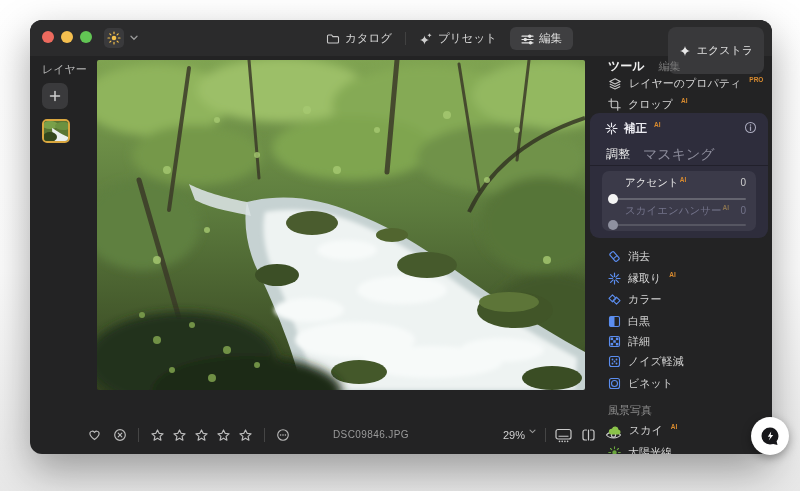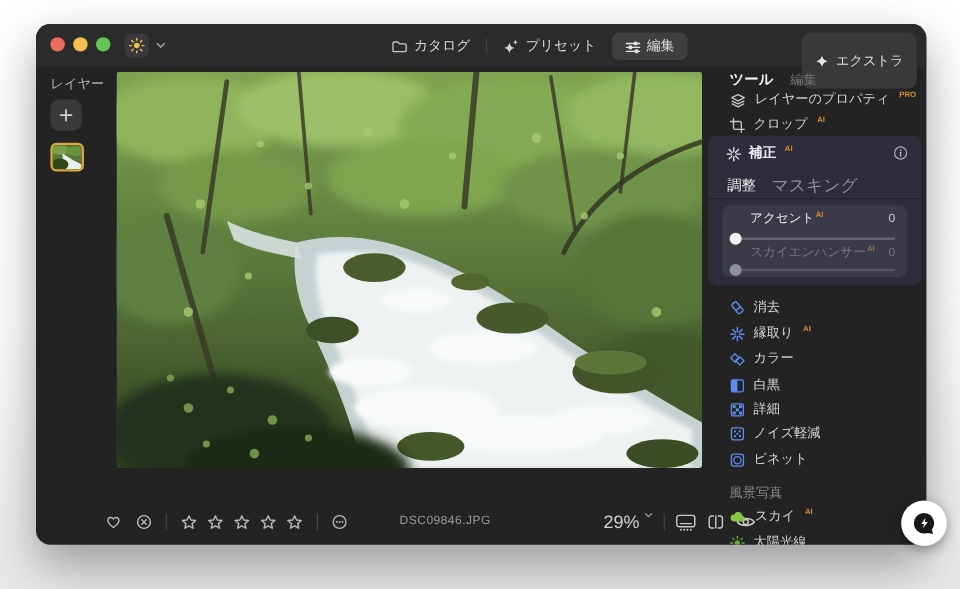--- a/index.html
+++ b/index.html
@@ -33,21 +33,21 @@
   .thumb{position:absolute;left:12px;top:99px;width:28px;height:24px;border:2px solid #d9a63f;
     border-radius:5px;overflow:hidden;background:#44551f}
   
   .canvas{position:absolute;left:67px;top:40px;width:488px;height:330px;border-radius:2px;overflow:hidden}
   
   .bbar{position:absolute;left:57px;top:405px;height:20px;display:flex;align-items:center;gap:11px}
   .bbar .vdiv{width:1px;height:14px;background:#454545}
   .stars{display:flex;align-items:center;gap:7px}
   .filename{position:absolute;left:303px;top:409px;font-size:10px;color:#9a9a9a;letter-spacing:.4px}
   .zgroup{position:absolute;left:473px;top:405px;height:20px;display:flex;align-items:center;gap:9px}
-  .ztext{font-size:15px;color:#d0d0d0;display:flex;align-items:flex-start;gap:4px}
+  .ztext{font-size:11px;color:#d0d0d0;display:flex;align-items:flex-start;gap:4px}
   .zgroup .vdiv{width:1px;height:14px;background:#454545}
   
   .prow{position:absolute;display:flex;align-items:flex-start;gap:7px;font-size:11px;color:#d6d6d6;height:16px;line-height:13px;white-space:nowrap}
   .prow .ic{margin-top:0}
   sup.badge{font-size:6.5px;color:#d98b2f;font-weight:bold;line-height:6px;margin-left:1px}
   .ptabs{position:absolute;left:578px;top:38px;display:flex;gap:14px;align-items:center}
   .ptab-active{font-size:12px;font-weight:bold;color:#f0f0f0}
   .ptab-dim{font-size:11px;color:#767676}
   .section-h{position:absolute;left:578px;top:383px;font-size:11px;color:#8a8a8a}
   

